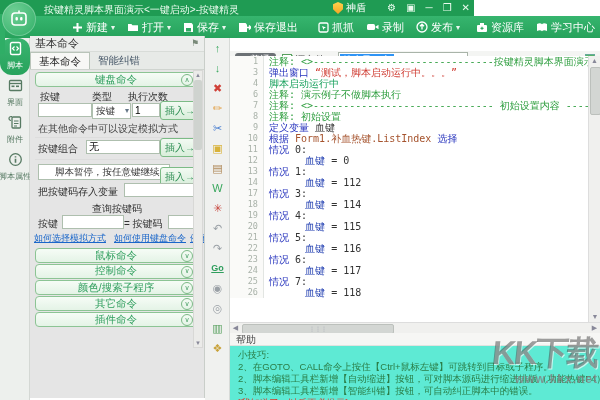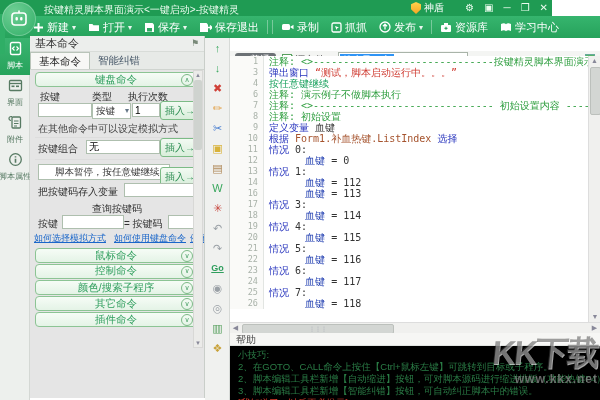--- a/index.html
+++ b/index.html
@@ -1,42 +1,42 @@
 <!DOCTYPE html>
 <html><head>
 <meta charset="utf-8">
 <style>
   html,body{margin:0;padding:0;}
   #app{position:relative;width:600px;height:400px;overflow:hidden;background:#fff;
        font-family:"Liberation Sans","DejaVu Sans",sans-serif;font-size:11px;color:#333;
        -webkit-font-smoothing:antialiased;}
   
-  #titlebar{position:absolute;left:0;top:0;width:552px;height:16px;background:#1f9b53;}
+  #titlebar{position:absolute;left:0;top:0;width:474px;height:16px;background:#1f9b53;}
   #title{position:absolute;left:44px;top:3px;color:#eafbee;font-size:10px;}
   #logo{position:absolute;left:2px;top:2px;width:34px;height:34px;border-radius:50%;
         background:radial-gradient(circle at 35% 30%,#6fcf95,#2fae66);z-index:30;
         display:flex;align-items:center;justify-content:center;box-shadow:0 0 0 1px rgba(255,255,255,.25) inset;}
   #shield{position:absolute;right:108px;top:1px;height:14px;display:flex;align-items:center;gap:3px;
           color:#fff;font-size:10px;cursor:pointer;}
   .shield-shape{width:10px;height:12px;background:linear-gradient(#ffd24d,#f5a623);
           clip-path:polygon(50% 0,100% 18%,100% 60%,50% 100%,0 60%,0 18%);}
   #winbtns{position:absolute;right:4px;top:0;height:16px;display:flex;align-items:center;gap:10px;
            color:#eafbee;font-size:10px;}
   #winbtns span{cursor:pointer;line-height:16px;}
   #toolbar{position:absolute;left:0;top:16px;width:600px;height:22px;
-           background:linear-gradient(#36b56e,#26a25b);display:flex;align-items:center;padding-left:27px;box-sizing:border-box;}
+           background:linear-gradient(#36b56e,#26a25b);display:flex;align-items:center;padding-left:66px;box-sizing:border-box;}
   .tbtn{display:flex;align-items:center;gap:3px;color:#fff;font-size:11px;padding:0 6px;height:20px;cursor:pointer;white-space:nowrap;}
   .tbtn svg{display:block;}
   .tcaret{font-size:8px;opacity:.9;}
   .tsep{width:1px;height:14px;background:rgba(255,255,255,.35);margin:0 2px;}
   
   #rail{position:absolute;left:0;top:38px;width:30px;height:362px;background:#edf0ed;border-right:1px solid #d4d8d4;box-sizing:border-box;}
   .rail-item{width:30px;height:37px;display:flex;flex-direction:column;align-items:center;justify-content:center;
              gap:1px;color:#577a63;font-size:9px;cursor:pointer;}
-  .rail-item.active{background:linear-gradient(#3ab470,#27a35c);color:#fff;}
+  .rail-item.active{background:linear-gradient(#3ab470,#27a35c);color:#fff;border-radius:12px;}
   .rail-item .ric{font-size:12px;line-height:12px;}
   .rail-item .rlbl{transform:scale(.9);white-space:nowrap;}
   
   #panel{position:absolute;left:30px;top:36px;width:175px;height:362px;background:#e5e5e5;
          border-right:1px solid #c9cec9;box-sizing:border-box;overflow:hidden;}
   #panel-header{height:15px;line-height:15px;padding:0 5px;color:#333;background:#eceeec;border-bottom:1px solid #d8dcd8;display:flex;justify-content:space-between;}
   #panel-tabs{height:17px;display:flex;border-bottom:1px solid #cfd4cf;background:#e7eae7;}
   .ptab{padding:1px 8px;line-height:15px;font-size:10.5px;color:#456;cursor:pointer;}
   .ptab.active{background:#f8f8f6;border:1px solid #b9c4b9;border-bottom:none;color:#222;}
   .pill{position:absolute;left:5px;width:160px;height:13px;border:1px solid #8cc494;border-radius:4px;
@@ -85,21 +85,21 @@
   #vscroll{position:absolute;right:0;top:18px;width:12px;height:266px;background:#f0f0ee;border-left:1px solid #ddd;box-sizing:border-box;}
   #vscroll .sarrow{height:10px;text-align:center;font-size:7px;line-height:10px;color:#889;cursor:pointer;}
   #vthumb{position:absolute;left:1px;top:11px;width:9px;height:46px;background:#d3d6d3;border:1px solid #bcc0bc;border-radius:2px;cursor:pointer;}
   #vdown{position:absolute;bottom:0;width:12px;}
   #hscroll{position:absolute;left:0;top:284px;width:370px;height:11px;background:#f0f0ee;border-top:1px solid #ddd;box-sizing:border-box;}
   #hscroll .sarrow{position:absolute;top:0;width:11px;height:10px;text-align:center;font-size:7px;line-height:10px;color:#889;cursor:pointer;}
   #hthumb{position:absolute;left:12px;top:1px;width:150px;height:8px;background:#d3d6d3;border:1px solid #bcc0bc;border-radius:2px;cursor:pointer;
           text-align:center;font-size:6px;line-height:8px;color:#99a;}
   #helpbar{position:absolute;left:0;top:295px;width:370px;height:13px;background:#f6f6f4;border-bottom:1px solid #e0e3e0;
            font-size:10px;line-height:13px;padding-left:6px;box-sizing:border-box;color:#444;}
-  #tips{position:absolute;left:0;top:308px;width:370px;height:54px;background:#000000;padding:3px 0 8px 8px;box-sizing:border-box;}
+  #tips{position:absolute;left:0;top:308px;width:370px;height:54px;background:#5eead4;padding:3px 0 8px 8px;box-sizing:border-box;}
   .tipline{font-size:9.5px;line-height:12px;color:#2a7d46;white-space:nowrap;}
   #tip-dismiss{font-size:9.5px;line-height:12px;color:#d93a2b;cursor:pointer;}
   
   #watermark{position:absolute;right:2px;bottom:14px;text-align:right;pointer-events:none;}
   #wm-logo{font-size:33px;font-weight:900;color:rgba(70,70,70,.52);letter-spacing:-2px;
            transform:skewX(-6deg);text-shadow:1px 1px 0 rgba(255,255,255,.65);}
   #wm-url{font-size:12px;font-weight:bold;color:rgba(130,130,130,.8);margin-top:-4px;letter-spacing:1px;}
 </style>
 </head>
 <body>
@@ -156,35 +156,35 @@
             <path d="M1 1h6.5L9 2.5V10H1z" fill="#fff"></path>
             <path d="M9 5.5h4M11 3.5l2 2-2 2" stroke="#fff" stroke-width="1.4" fill="none"></path>
           </svg>
         </span>
         <span>保存退出</span>
       </div>
       <div class="tsep"></div>
       <div class="tsep"></div>
       <div class="tbtn">
         <span>
+          <svg width="11" height="11" viewBox="0 0 11 11">
+            <rect x="1" y="1" width="9" height="9" rx="1.5" fill="none" stroke="#fff" stroke-width="1.3"></rect>
+            <path d="M4 4l4 1.6-1.8.6L5.6 8z" fill="#fff"></path>
+          </svg>
+        </span>
+        <span>抓抓</span>
+      </div>
+      <div class="tbtn">
+        <span>
           <svg width="13" height="10" viewBox="0 0 13 10">
             <rect x="1" y="2" width="8" height="6" rx="1.5" fill="#fff"></rect>
             <path d="M9 5l3.5-2.3v4.6z" fill="#fff"></path>
           </svg>
         </span>
         <span>录制</span>
-      </div>
-      <div class="tbtn">
-        <span>
-          <svg width="11" height="11" viewBox="0 0 11 11">
-            <rect x="1" y="1" width="9" height="9" rx="1.5" fill="none" stroke="#fff" stroke-width="1.3"></rect>
-            <path d="M4 4l4 1.6-1.8.6L5.6 8z" fill="#fff"></path>
-          </svg>
-        </span>
-        <span>抓抓</span>
       </div>
       <div class="tbtn">
         <span>
           <svg width="12" height="12" viewBox="0 0 12 12">
             <circle cx="6" cy="6" r="5" fill="none" stroke="#fff" stroke-width="1.3"></circle>
             <path d="M6 8.5v-5M4 5.3L6 3.2l2 2.1" stroke="#fff" stroke-width="1.3" fill="none"></path>
           </svg>
         </span>
         <span>发布</span>
         <span class="tcaret">▾</span>
@@ -355,21 +355,21 @@
         <div class="cline">
           <span class="lnum">1</span>
           <span class="lcode"><span class="seg-comment">注释: &lt;&gt;------------------------------按键精灵脚本界面演示例子 - 流程结构------------------------------</span></span>
         </div>
         <div class="cline">
           <span class="lnum">3</span>
           <span class="lcode"><span class="seg-cmd">弹出窗口 </span><span class="seg-str">“测试，脚本启动运行中。。。”</span></span>
         </div>
         <div class="cline">
           <span class="lnum">4</span>
-          <span class="lcode"><span class="seg-stop">按任意键继续</span></span>
+          <span class="lcode"><span class="seg-stop">脚本启动运行中</span></span>
         </div>
         <div class="cline">
           <span class="lnum">6</span>
           <span class="lcode"><span class="seg-comment">注释: 演示例子不做脚本执行</span></span>
         </div>
         <div class="cline">
           <span class="lnum">7</span>
           <span class="lcode"><span class="seg-comment">注释: &lt;&gt;------------------------------ 初始设置内容 ------------------------------&lt;&gt;</span></span>
         </div>
         <div class="cline">
@@ -392,24 +392,20 @@
           <span class="lnum">12</span>
           <span class="lcode"><span class="seg-var">      血键</span><span class="seg-plain"> = </span><span class="seg-plain">0</span></span>
         </div>
         <div class="cline">
           <span class="lnum">13</span>
           <span class="lcode"><span class="seg-cmd">情况 </span><span class="seg-plain">1:</span></span>
         </div>
         <div class="cline">
           <span class="lnum">14</span>
           <span class="lcode"><span class="seg-var">      血键</span><span class="seg-plain"> = </span><span class="seg-plain">112</span></span>
-        </div>
-        <div class="cline">
-          <span class="lnum">16</span>
-          <span class="lcode"><span class="seg-var">      血键</span><span class="seg-plain"> = </span><span class="seg-plain">113</span></span>
         </div>
         <div class="cline">
           <span class="lnum">17</span>
           <span class="lcode"><span class="seg-cmd">情况 </span><span class="seg-plain">3:</span></span>
         </div>
         <div class="cline">
           <span class="lnum">18</span>
           <span class="lcode"><span class="seg-var">      血键</span><span class="seg-plain"> = </span><span class="seg-plain">114</span></span>
         </div>
         <div class="cline">

